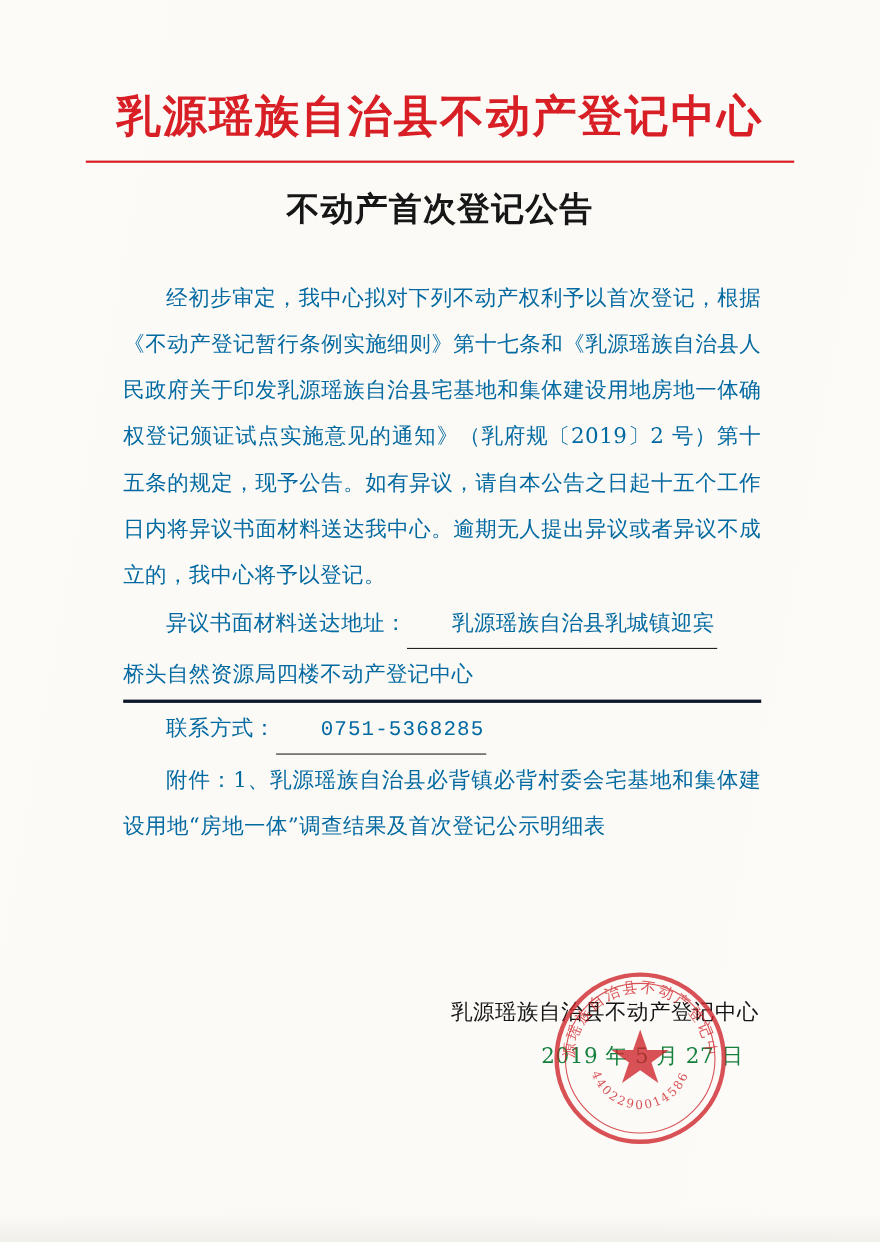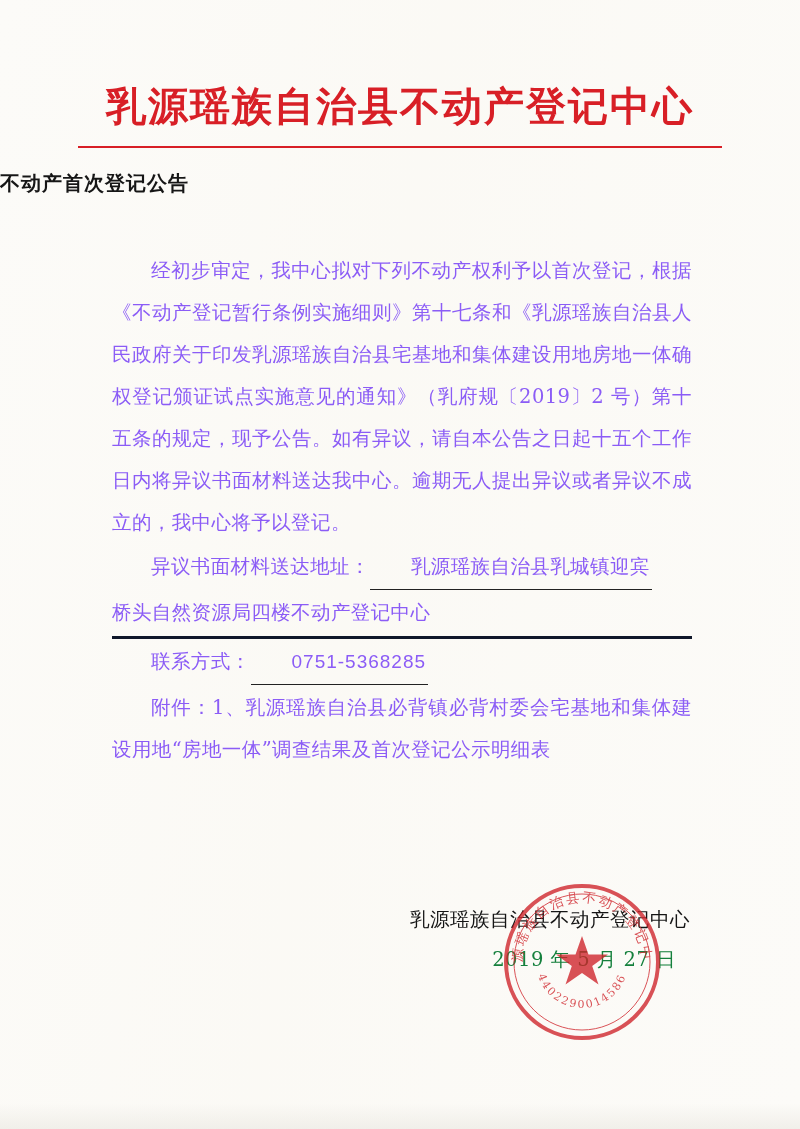--- a/index.html
+++ b/index.html
@@ -50,54 +50,55 @@
     left: 78px;
     width: 644px;
     height: 2px;
     background: #d81f26;
   }
   .doc-title {
     position: absolute;
     top: 170px;
     left: 0;
     width: 100%;
-    font-size: 20px;
+    text-align: center;
+    font-size: 30px;
     font-weight: bold;
     letter-spacing: 1px;
     color: #161616;
   }
   .body-area {
     position: absolute;
     top: 250px;
     left: 112px;
     width: 580px;
   }
   p.para {
     margin: 0 0 2px 0;
     font-size: 19.5px;
     line-height: 42px;
-    color: #8b5cf6;
+    color: #0369a1;
     text-align: justify;
     text-justify: inter-ideograph;
     letter-spacing: 0.4px;
   }
   p.indent { text-indent: 2em; }
   .blk { margin-bottom: 6px; }
   .underlined {
     border-bottom: 1px solid #222;
     padding: 0 2px 1px 2px;
     display: inline-block;
   }
   .wide-underline {
     display: block;
     border-bottom: 3px solid #0f172a;
     padding-bottom: 2px;
   }
   .phone {
-    font-family: Liberation Sans, sans-serif;
+    font-family: Liberation Mono, monospace;
     font-size: 19px;
     letter-spacing: 1px;
   }
   .signature {
     position: absolute;
     right: 110px;
     top: 900px;
     width: 330px;
     text-align: right;
   }

